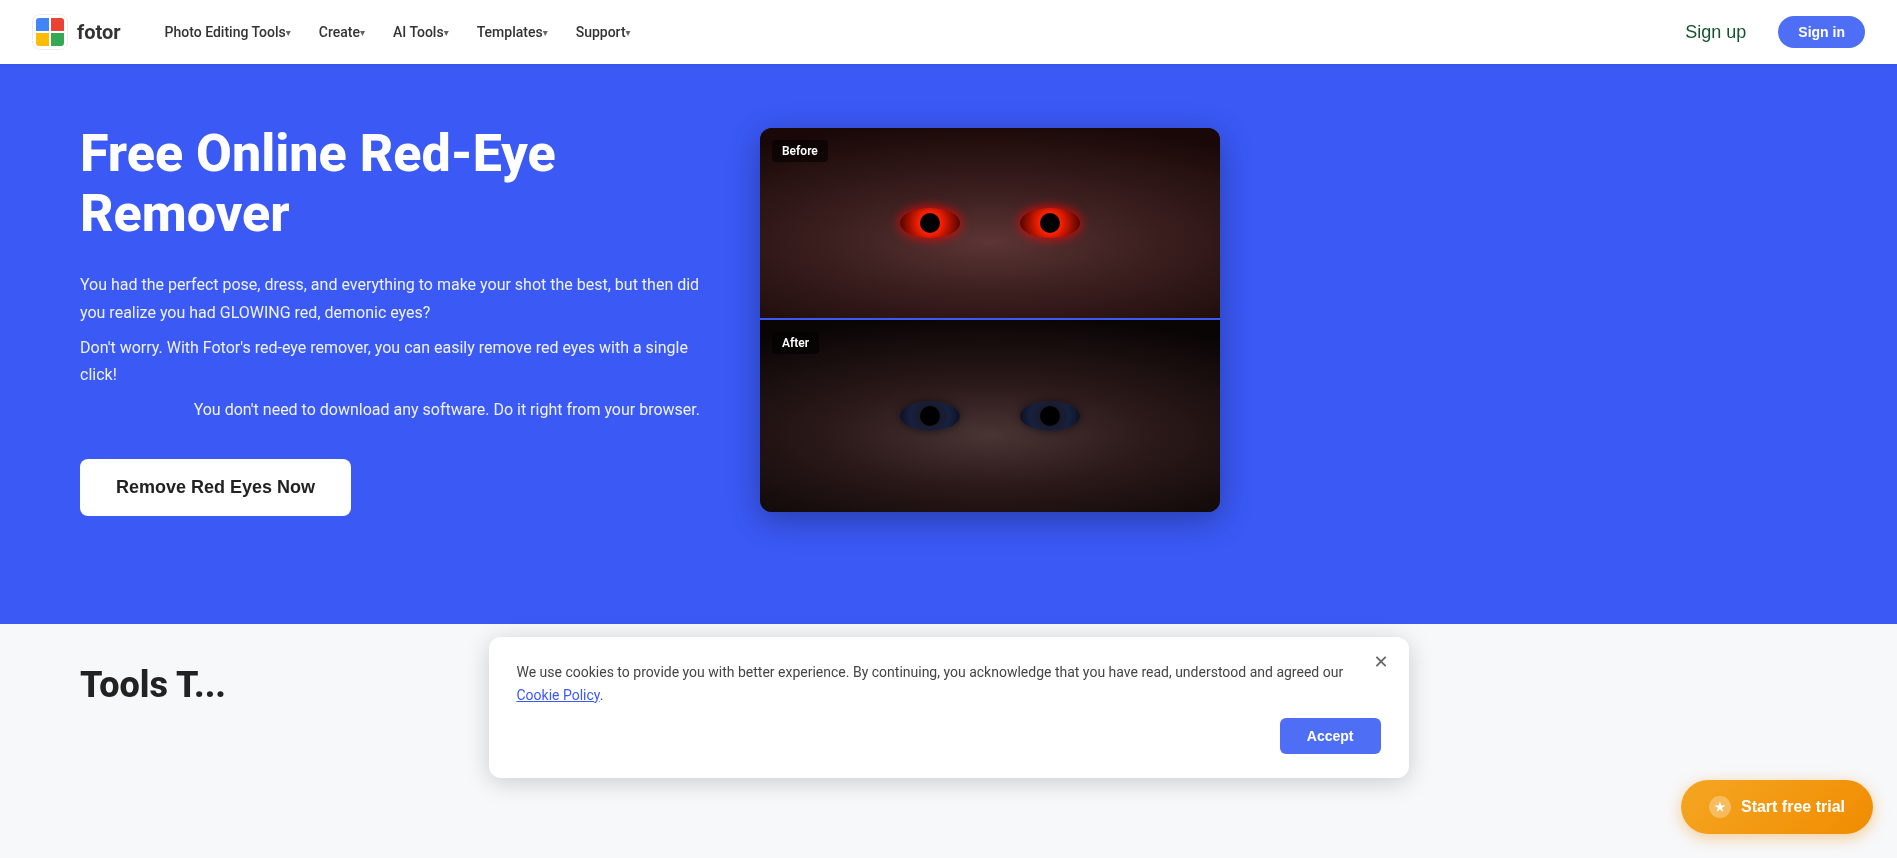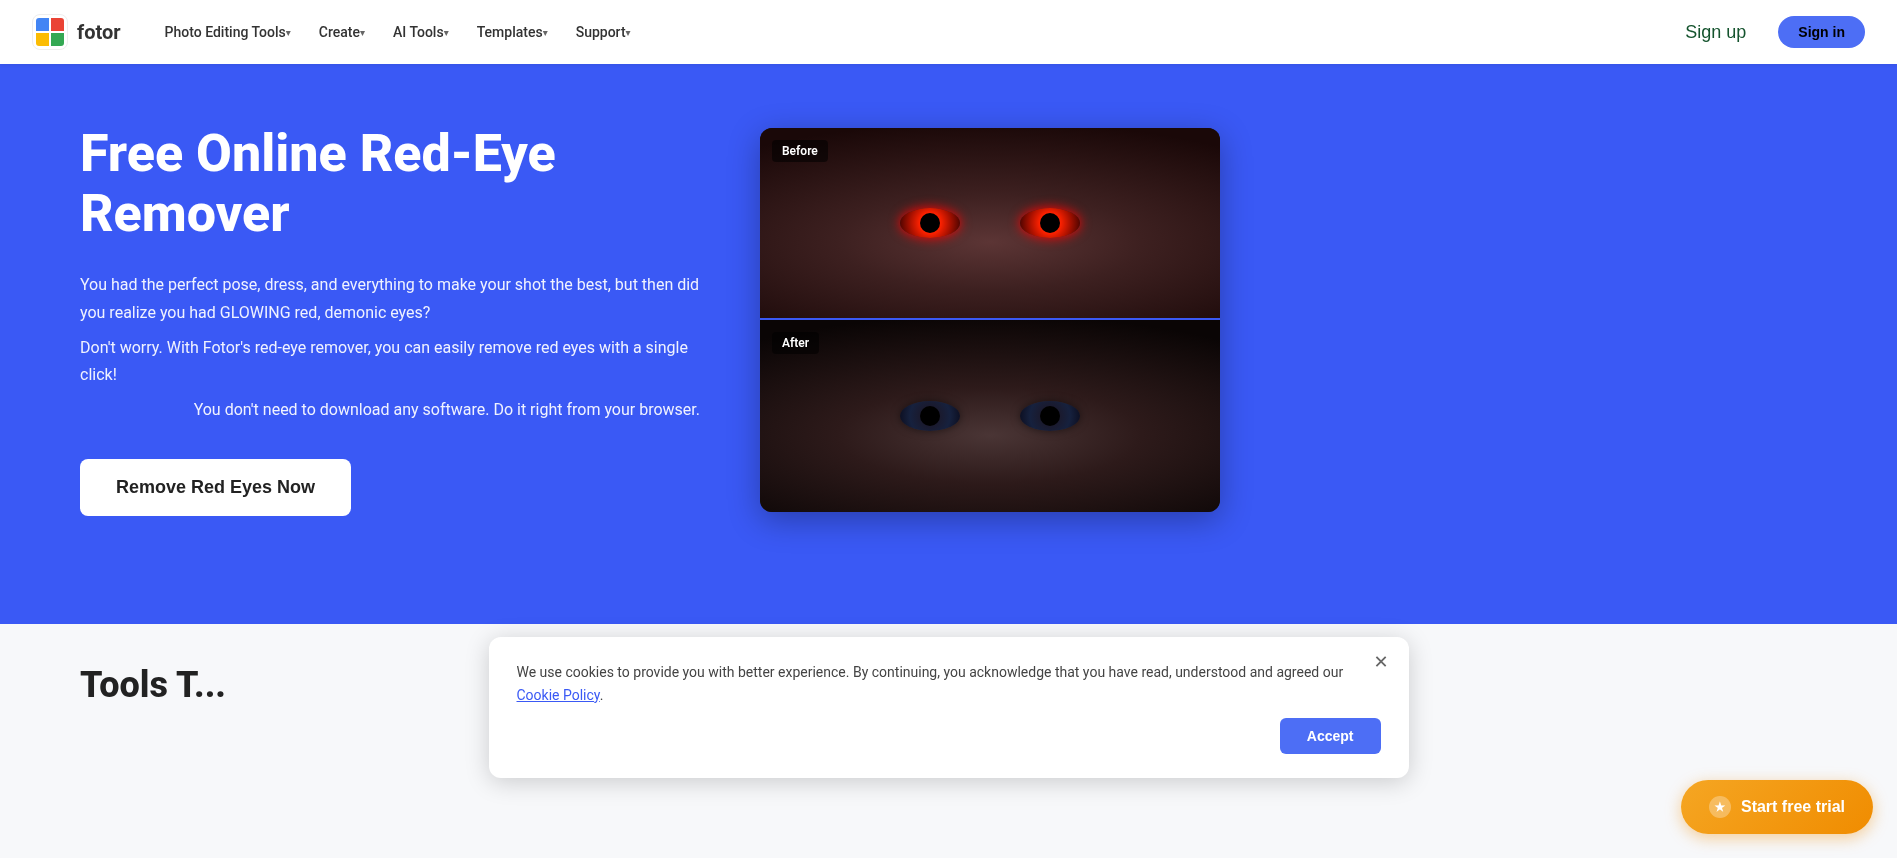--- a/index.html
+++ b/index.html
@@ -77,21 +77,21 @@
       color: #14532d;
       background: none;
       border: none;
       cursor: pointer;
       border-radius: 6px;
     }
     .btn-signin {
       padding: 8px 20px;
       font-size: 14px;
       font-weight: 600;
-      color: #000000;
+      color: #ffffff;
       background: #4d6ef5;
       border: none;
       border-radius: 20px;
       cursor: pointer;
     }
 
     
     .hero {
       background: #3a59f5;
       padding: 32px 80px 80px;

